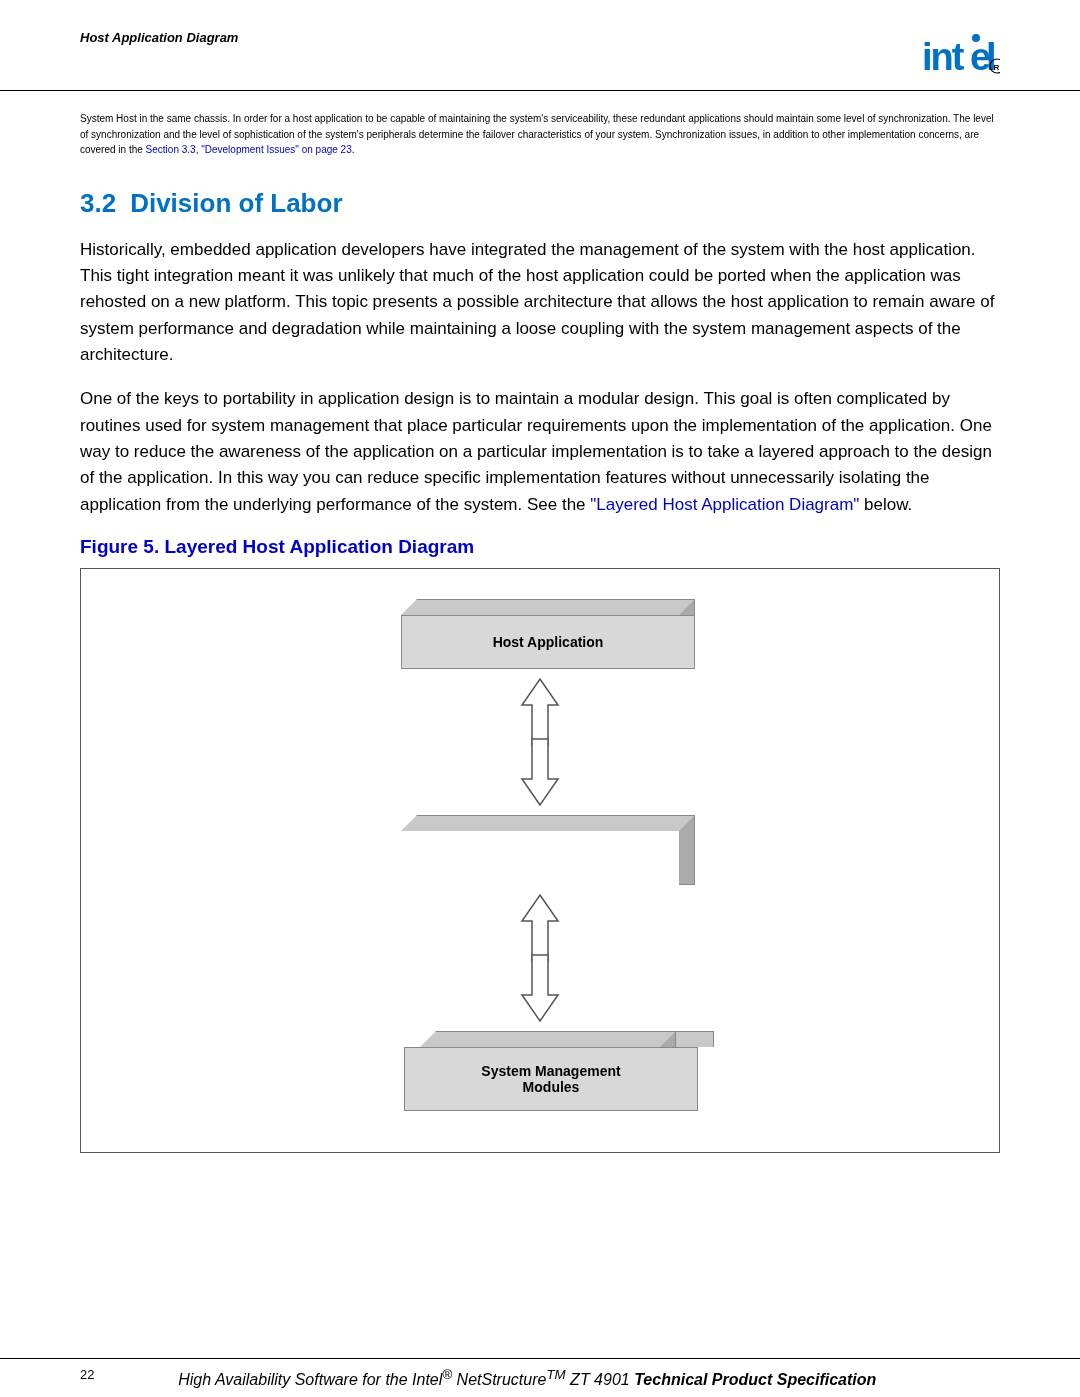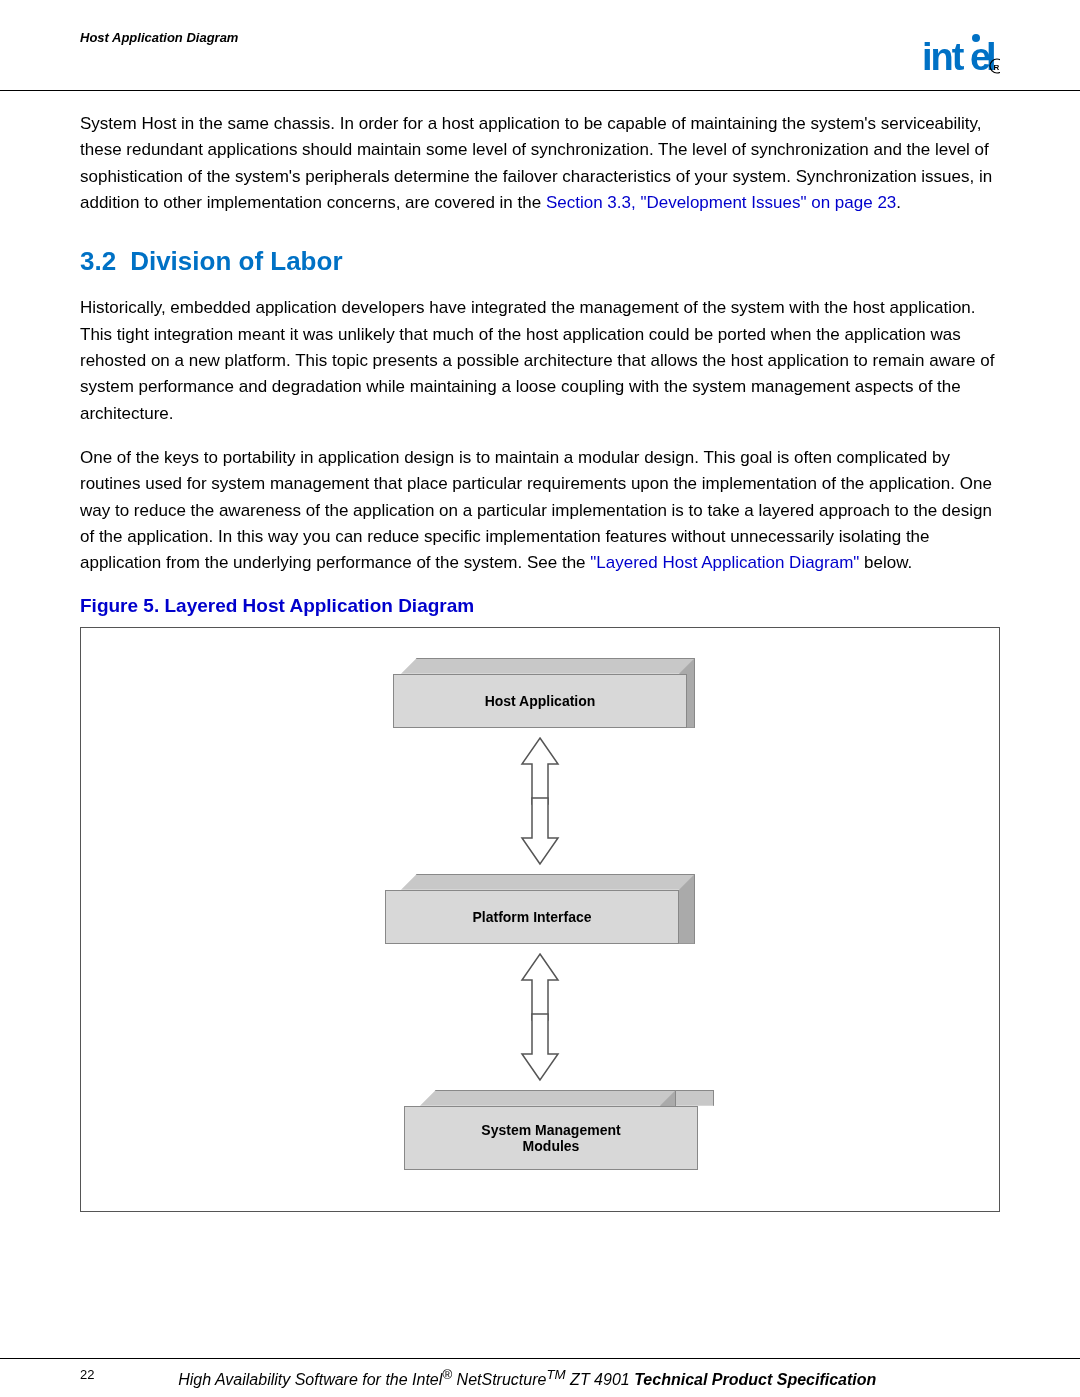--- a/index.html
+++ b/index.html
@@ -43,21 +43,21 @@
       width: 80px;
       height: 50px;
     }
 
     
     .content {
       padding: 20px 80px 40px 80px;
     }
 
     .intro-text {
-      font-size: 17px;
+      font-size: 10px;
       line-height: 1.55;
       color: #000;
     }
 
     .link-blue {
       color: #0000cc;
       text-decoration: none;
     }
 
     
@@ -197,42 +197,39 @@
 
     <div class="diagram-container">
       <div class="diagram-inner">
 
         <div style="position:relative; width:310px; height:70px; margin-bottom: 0;">
 
           <div style="position:absolute; top:0; left:16px; width:294px; height:16px; background:#c8c8c8; border-top:1.5px solid #888; border-right:1.5px solid #888; clip-path:polygon(0 100%, 16px 0, 100% 0, calc(100% - 0px) 100%); z-index:1;"></div>
 
           <div style="position:absolute; top:0; right:0; width:16px; height:70px; background:#aaa; border-right:1.5px solid #888; border-bottom:1.5px solid #888; clip-path:polygon(0 16px, 100% 0, 100% 100%, 0 100%); z-index:1;"></div>
 
-          <div style="position:absolute; top:16px; left:8px; width:294px; height:54px; background:#d8d8d8; border:1.5px solid #888; display:flex; align-items:center; justify-content:center; z-index:2;">
+          <div style="position:absolute; top:16px; left:16px; width:294px; height:54px; background:#d8d8d8; border:1.5px solid #888; display:flex; align-items:center; justify-content:center; z-index:2;">
             <span class="box-label">Host Application</span>
           </div>
         </div>
 
         <div style="margin: 8px 0;">
           <svg class="arrow-svg" width="60" height="70" viewBox="0 0 60 70">
 
             <polygon points="30,2 48,28 38,28 38,68 22,68 22,28 12,28" fill="white" stroke="#555" stroke-width="1.5"></polygon>
 
           </svg>
           <svg class="arrow-svg" width="60" height="70" viewBox="0 0 60 70" style="margin-top:-10px;">
             <polygon points="30,68 12,42 22,42 22,2 38,2 38,42 48,42" fill="white" stroke="#555" stroke-width="1.5"></polygon>
           </svg>
         </div>
 
         <div style="position:relative; width:310px; height:70px; margin-bottom: 0;">
           <div style="position:absolute; top:0; left:16px; width:294px; height:16px; background:#c8c8c8; border-top:1.5px solid #888; border-right:1.5px solid #888; clip-path:polygon(0 100%, 16px 0, 100% 0, calc(100% - 0px) 100%); z-index:1;"></div>
           <div style="position:absolute; top:0; right:0; width:16px; height:70px; background:#aaa; border-right:1.5px solid #888; border-bottom:1.5px solid #888; clip-path:polygon(0 16px, 100% 0, 100% 100%, 0 100%); z-index:1;"></div>
-          <div style="position:absolute; top:16px; left:0; width:294px; height:54px; background:#d8d8d8; border:1.5px solid #888; display:flex; align-items:center; justify-content:center; z-index:2;">
-            <span class="box-label">Platform Interface</span>
-          </div>
         </div>
 
         <div style="margin: 8px 0;">
           <svg class="arrow-svg" width="60" height="70" viewBox="0 0 60 70">
             <polygon points="30,2 48,28 38,28 38,68 22,68 22,28 12,28" fill="white" stroke="#555" stroke-width="1.5"></polygon>
           </svg>
           <svg class="arrow-svg" width="60" height="70" viewBox="0 0 60 70" style="margin-top:-10px;">
             <polygon points="30,68 12,42 22,42 22,2 38,2 38,42 48,42" fill="white" stroke="#555" stroke-width="1.5"></polygon>
           </svg>
         </div>

